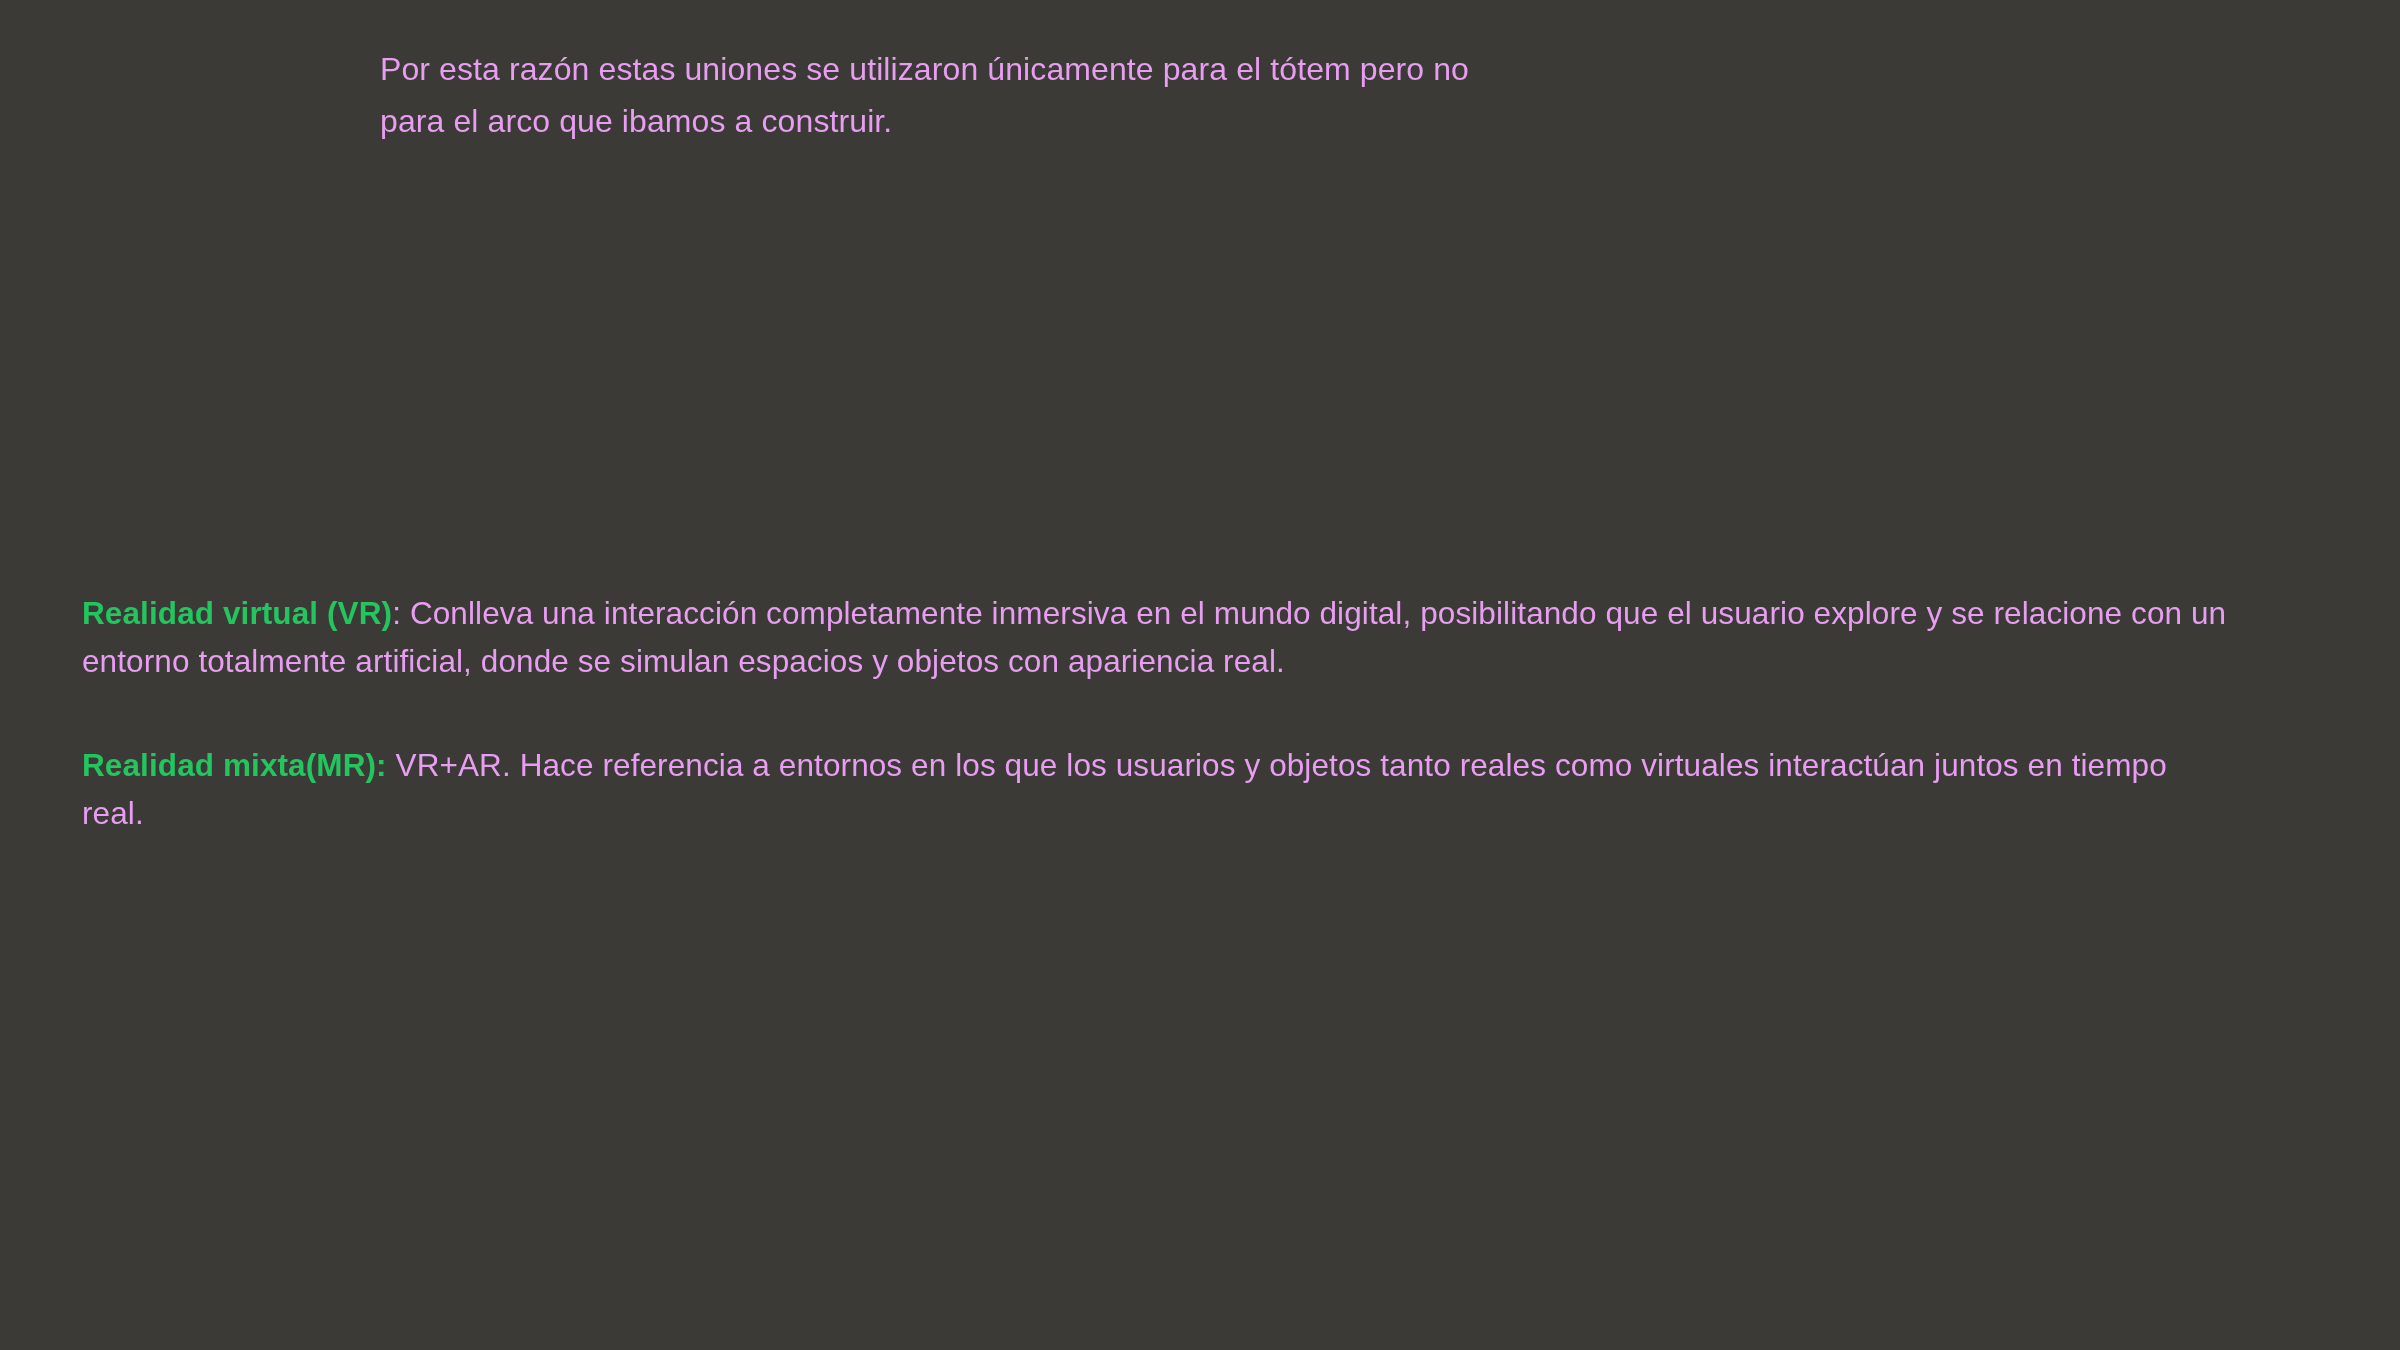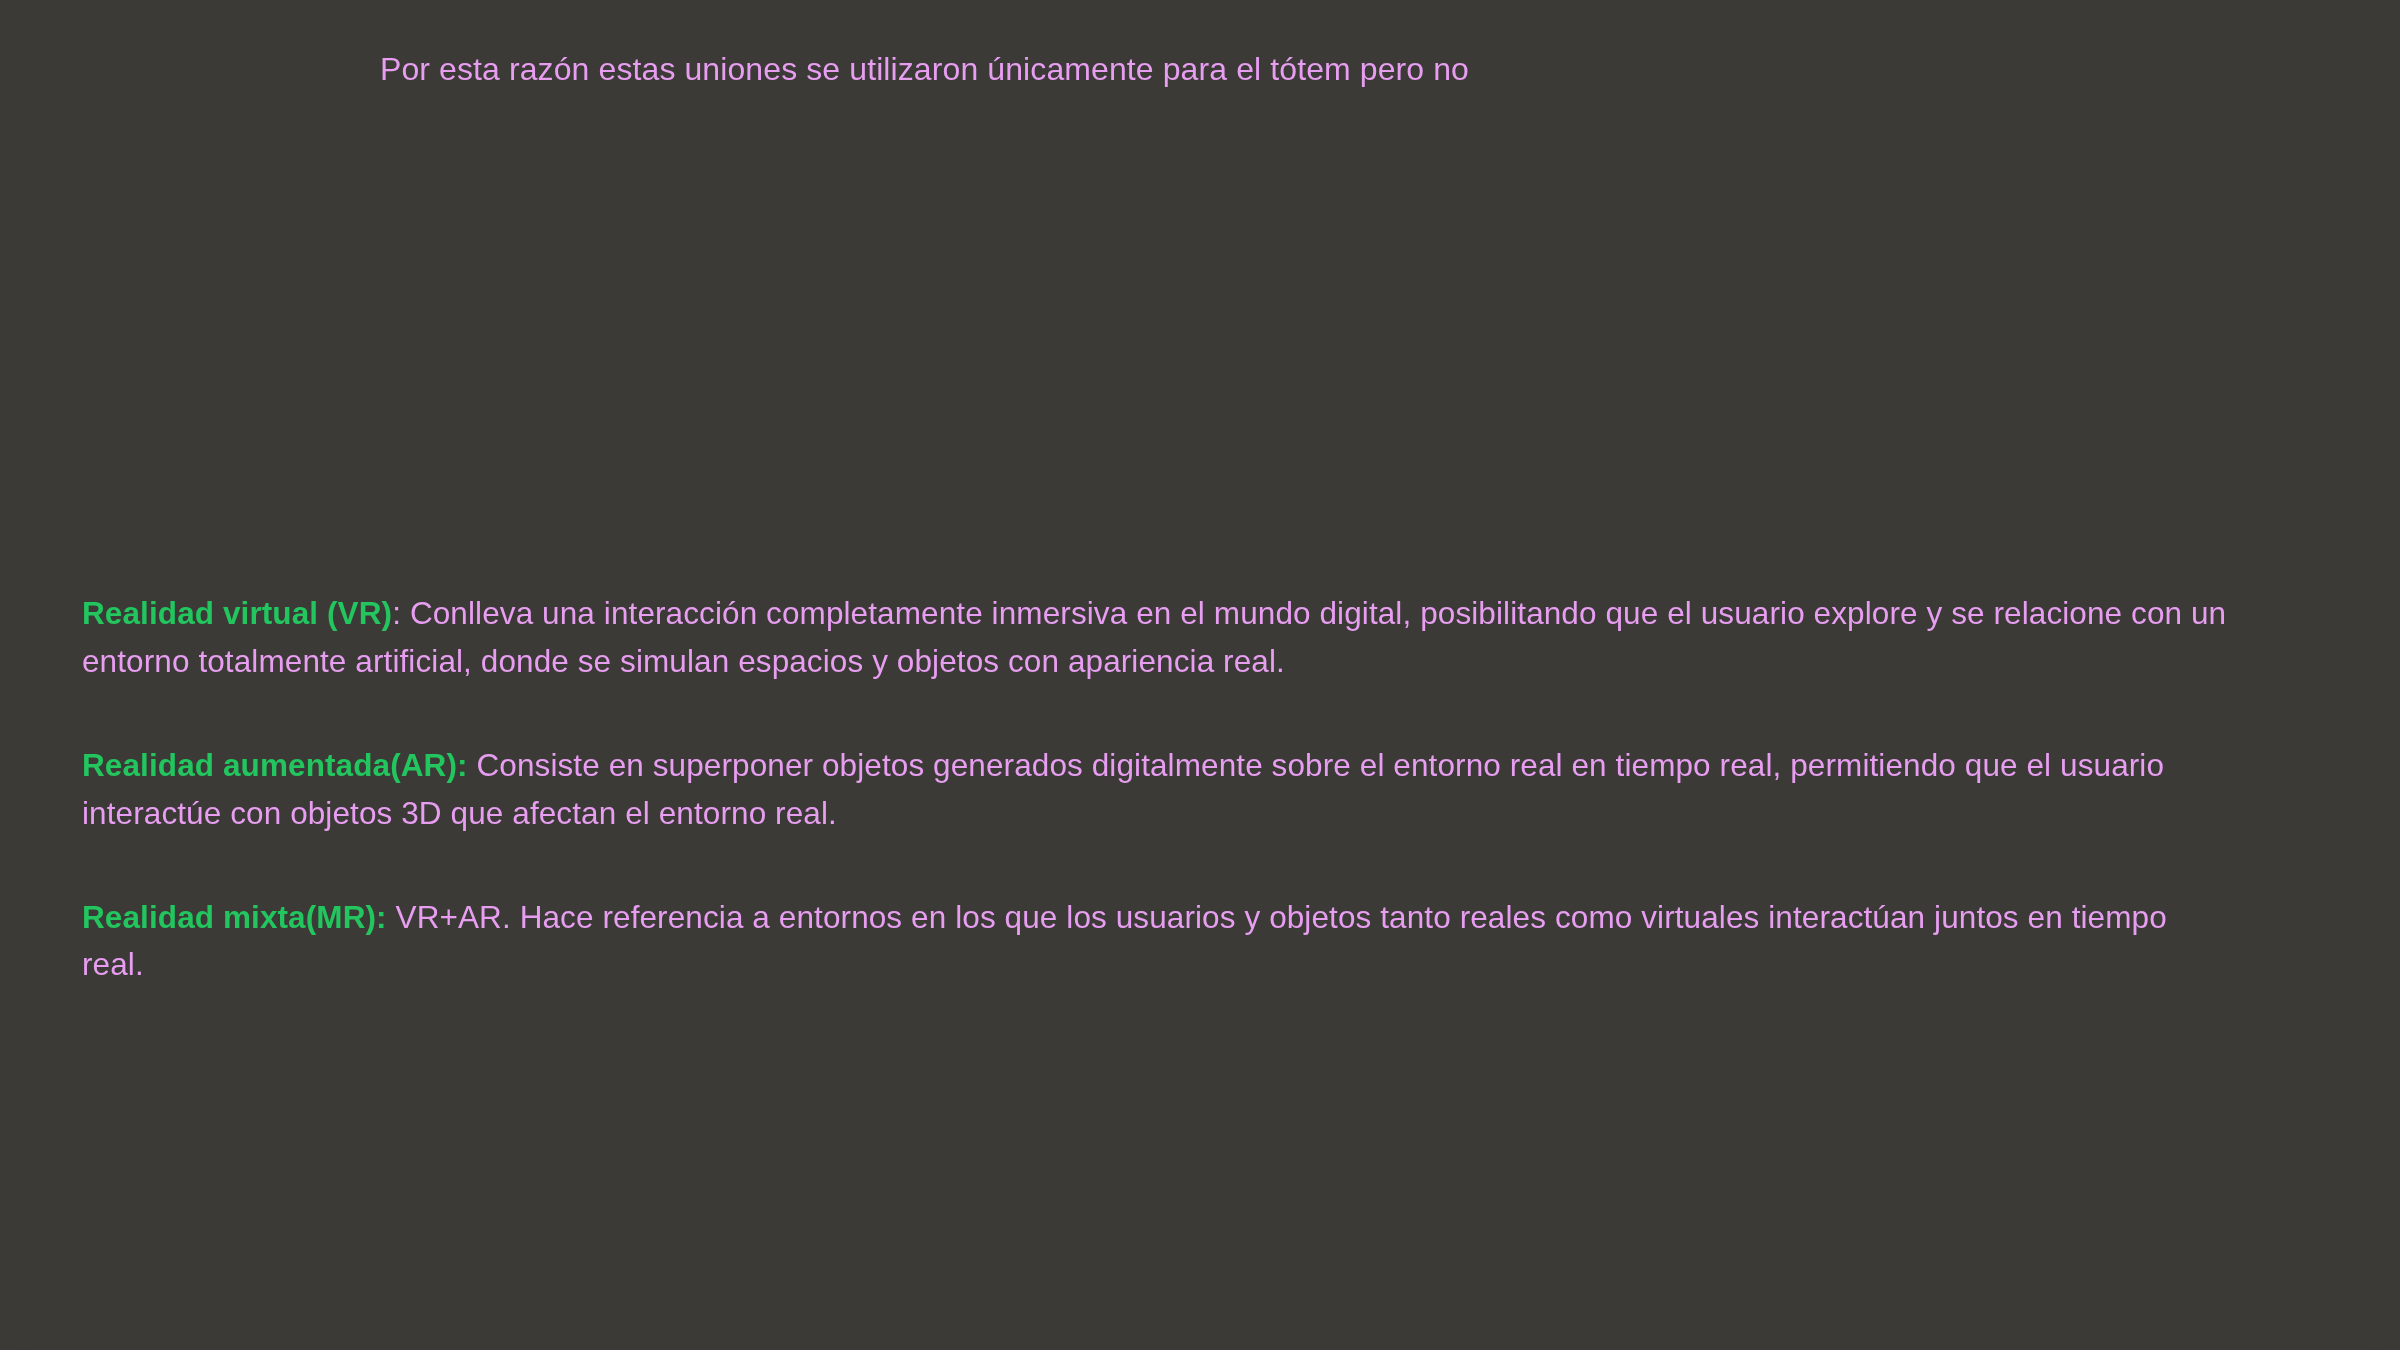--- a/index.html
+++ b/index.html
@@ -82,31 +82,29 @@
   .p2 { width: 2200px; margin-top: 38px; }
   .p3 { width: 2150px; margin-top: 38px; }
 </style>
 </head>
 <body>
 
 <div class="page">
 
   <div class="intro">
     <span class="line">Por esta razón estas uniones se utilizaron únicamente para el tótem pero no</span>
+    <span class="line">para el arco que ibamos a construir.</span>
   </div>
 
 
   <div class="body-block">
 
     <p class="para p1">
       <span class="term">Realidad virtual (VR)</span><span class="sep">:</span><span>  Conlleva una interacción completamente inmersiva en el mundo digital, posibilitando que el usuario explore y se relacione con un entorno totalmente artificial, donde se simulan espacios y objetos con apariencia real.</span>
     </p>
 
-    <p class="para p2">
-      <span class="term">Realidad aumentada(AR):</span><span class="sep"></span><span> Consiste en superponer objetos generados digitalmente sobre el entorno real en tiempo real, permitiendo que el usuario interactúe con objetos 3D que afectan el entorno real.</span>
-    </p>
 
     <p class="para p3">
       <span class="term">Realidad mixta(MR):</span><span class="sep"></span><span>  VR+AR. Hace referencia a entornos en los que los usuarios y objetos tanto reales como virtuales interactúan juntos en tiempo real.</span>
     </p>
 
   </div>
 </div>
 
 </body></html>

